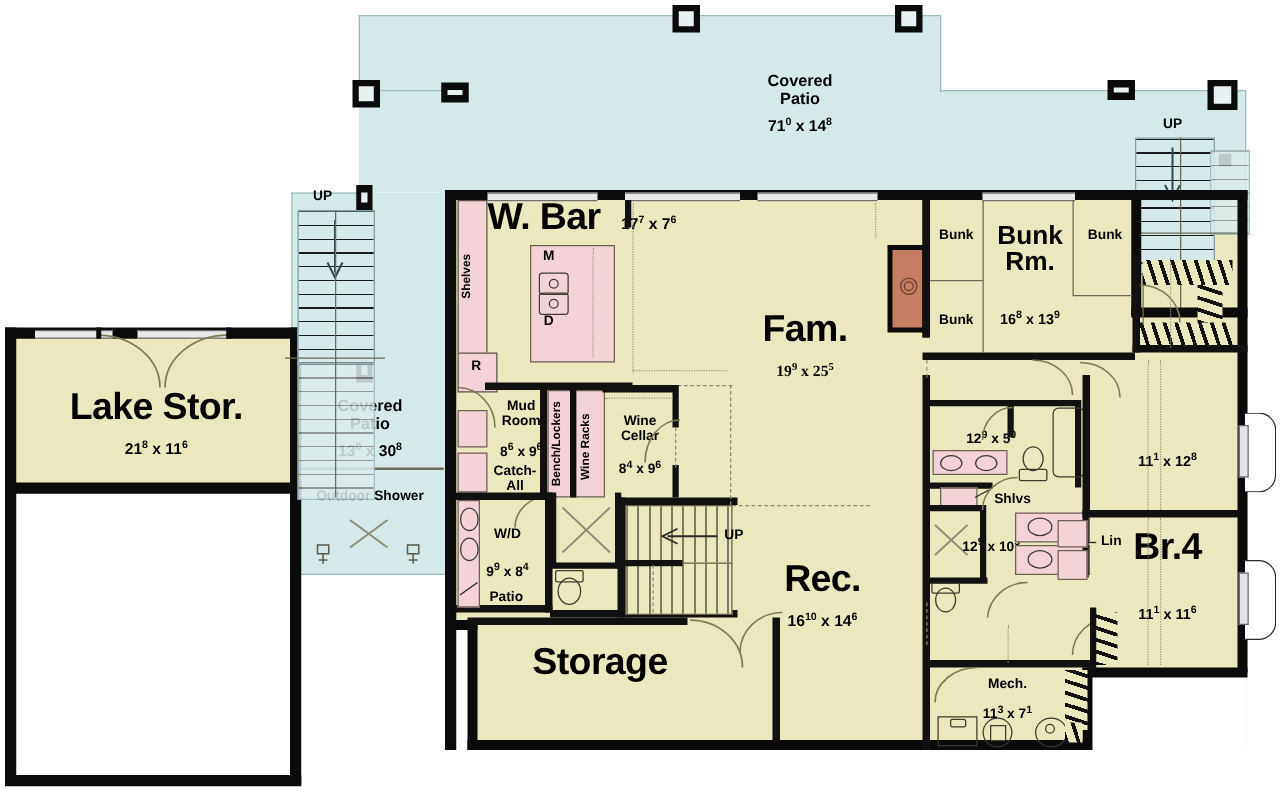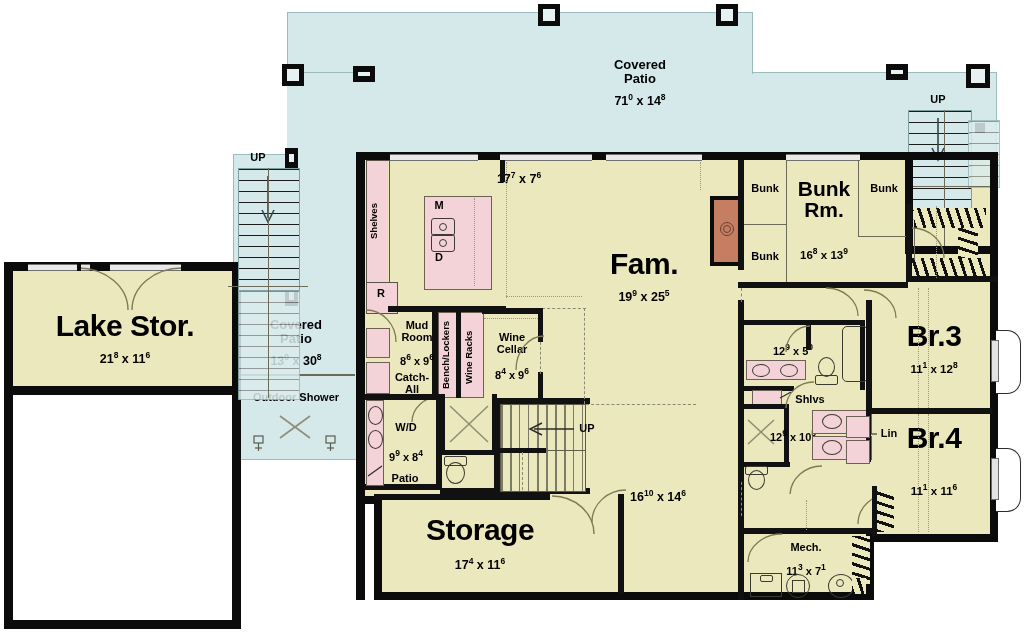--- a/index.html
+++ b/index.html
@@ -221,20 +221,21 @@
 
   <div class="abs fill-pink" style="left:424px;top:196px;width:66px;height:92px;border:1.2px solid #6b6155;"></div>
   <div class="abs dot-v" style="left:474px;top:198px;height:88px;"></div>
   <div class="lbl xs" style="left:428px;top:200px;width:22px;">M</div>
   <div class="abs fx" style="left:431px;top:218px;width:22px;height:16px;border-radius:3px;"></div>
   <div class="abs fx oval" style="left:439px;top:223px;width:6px;height:6px;"></div>
   <div class="abs fx" style="left:431px;top:234px;width:22px;height:16px;border-radius:3px;"></div>
   <div class="abs fx oval" style="left:439px;top:239px;width:6px;height:6px;"></div>
   <div class="lbl xs" style="left:428px;top:252px;width:22px;">D</div>
 
+  <div class="lbl big" style="left:390px;top:158px;width:110px;text-align:left;">W. Bar</div>
   <div class="dim" style="left:484px;top:170px;width:70px;">
     <span>17</span><sup>7</sup> x <span>7</span><sup>6</sup>
   </div>
 
   <div class="abs wall-thin" style="left:500px;top:160px;width:5px;height:22px;"></div>
   <div class="abs wall-thin" style="left:388px;top:306px;width:118px;height:6px;"></div>
   <div class="abs dash-h" style="left:506px;top:308px;width:80px;"></div>
 
   <div class="abs wall-thin" style="left:432px;top:310px;width:6px;height:86px;"></div>
   <div class="abs fill-pink" style="left:438px;top:312px;width:20px;height:84px;border:1.1px solid #6b6155;"></div>
@@ -310,21 +311,21 @@
   <div class="abs stair-int" style="left:500px;top:450px;width:84px;height:40px;"></div>
   <div class="abs wall-thin" style="left:500px;top:448px;width:46px;height:5px;"></div>
   <div class="lbl xs" style="left:572px;top:423px;width:30px;">UP</div>
   <svg class="door" style="left:528px;top:422px;width:46px;height:14px;">
     <line x1="46" y1="7" x2="6" y2="7" stroke="#2b2b2b" stroke-width="1.5"></line>
     <path d="M14,1 L2,7 L14,13" fill="none" stroke="#2b2b2b" stroke-width="1.5"></path>
   </svg>
   <div class="abs dash-v" style="left:522px;top:452px;height:38px;"></div>
 
   <div class="lbl big" style="left:574px;top:248px;width:140px;">Fam.</div>
-  <div class="dim" style="left:574px;top:288px;width:140px;">
+  <div class="dim" style="left:574px;top:288px;width:140px;font-family:Liberation Serif, serif;">
     <span>19</span><sup>9</sup> x <span>25</span><sup>5</sup>
   </div>
 
   <div class="abs wall" style="left:710px;top:196px;width:32px;height:70px;"></div>
   <div class="abs fill-fire" style="left:714px;top:200px;width:24px;height:62px;"></div>
   <div class="abs fx oval" style="left:720px;top:222px;width:12px;height:12px;border-color:#6b3f30;"></div>
   <div class="abs fx oval" style="left:723px;top:225px;width:6px;height:6px;border-color:#6b3f30;"></div>
   <div class="abs wall" style="left:738px;top:160px;width:6px;height:110px;"></div>
 
   <div class="abs wall-thin" style="left:738px;top:160px;width:6px;height:110px;"></div>
@@ -409,21 +410,20 @@
     <path d="M0,26 A28,26 0 0 1 28,0" fill="none" stroke="#7e7a52" stroke-width="1.3"></path>
   </svg>
 
   <div class="lbl xs" style="left:876px;top:428px;width:26px;">Lin</div>
   <svg class="door" style="left:866px;top:430px;width:12px;height:8px;">
     <line x1="0" y1="4" x2="11" y2="4" stroke="#2b2b2b" stroke-width="1.1"></line>
   </svg>
 
   <div class="abs wall-thin" style="left:866px;top:300px;width:6px;height:108px;"></div>
   <div class="abs wall-thin" style="left:866px;top:408px;width:126px;height:6px;"></div>
-  <div class="lbl big" style="left:884px;top:320px;width:100px;">Br.3</div>
   <div class="dim" style="left:884px;top:360px;width:100px;font-size:11.5px;">
     <span>11</span><sup>1</sup> x <span>12</span><sup>8</sup>
   </div>
   <div class="abs dot-v" style="left:918px;top:288px;height:120px;"></div>
   <div class="abs dot-v" style="left:928px;top:288px;height:120px;"></div>
   <svg class="door" style="left:864px;top:290px;width:34px;height:30px;">
     <path d="M0,0 A32,28 0 0 1 32,28" fill="none" stroke="#7e7a52" stroke-width="1.3"></path>
   </svg>
 
   <div class="lbl big" style="left:884px;top:422px;width:100px;">Br.4</div>
@@ -452,31 +452,29 @@
   <svg class="door" style="left:748px;top:534px;width:36px;height:30px;">
     <path d="M34,0 A34,28 0 0 0 0,28" fill="none" stroke="#7e7a52" stroke-width="1.3"></path>
   </svg>
 
   <div class="abs hatch-v" style="left:852px;top:536px;width:18px;height:48px;"></div>
   <div class="abs hatch" style="left:852px;top:578px;width:14px;height:16px;"></div>
   <div class="abs hatch-v" style="left:876px;top:490px;width:18px;height:42px;"></div>
   <div class="abs wall-thin" style="left:872px;top:486px;width:5px;height:50px;"></div>
   <div class="abs dot-v" style="left:806px;top:500px;height:30px;"></div>
 
+  <div class="lbl big" style="left:588px;top:448px;width:140px;">Rec.</div>
   <div class="dim" style="left:588px;top:488px;width:140px;">
     <span>16</span><sup>10</sup> x <span>14</span><sup>6</sup>
   </div>
   <div class="abs dash-v" style="left:741px;top:482px;height:34px;"></div>
 
   <div class="abs wall-thin" style="left:374px;top:494px;width:176px;height:6px;"></div>
   <div class="abs wall-thin" style="left:618px;top:494px;width:6px;height:100px;"></div>
   <div class="lbl big" style="left:382px;top:514px;width:196px;">Storage</div>
-  <div class="dim" style="left:382px;top:556px;width:196px;">
-    <span>17</span><sup>4</sup> x <span>11</span><sup>6</sup>
-  </div>
   <svg class="door" style="left:552px;top:496px;width:44px;height:40px;">
     <path d="M0,0 A42,38 0 0 1 42,38" fill="none" stroke="#7e7a52" stroke-width="1.4"></path>
   </svg>
   <svg class="door" style="left:592px;top:490px;width:36px;height:34px;">
     <path d="M34,0 A34,32 0 0 0 0,32" fill="none" stroke="#7e7a52" stroke-width="1.3"></path>
   </svg>
 
   <div class="abs dash-h" style="left:586px;top:404px;width:110px;"></div>
   <div class="abs dash-v" style="left:584px;top:308px;height:96px;"></div>
   <div class="abs dot-h" style="left:506px;top:296px;width:76px;"></div>

